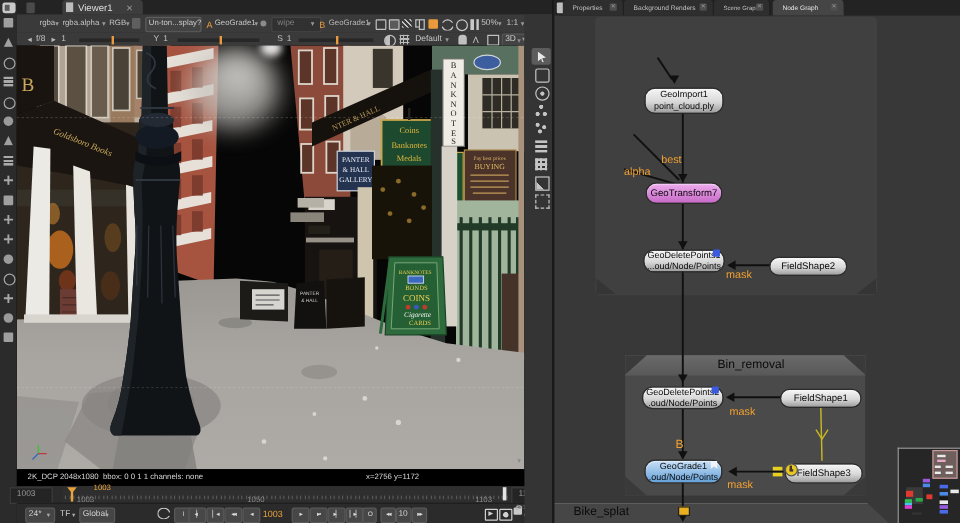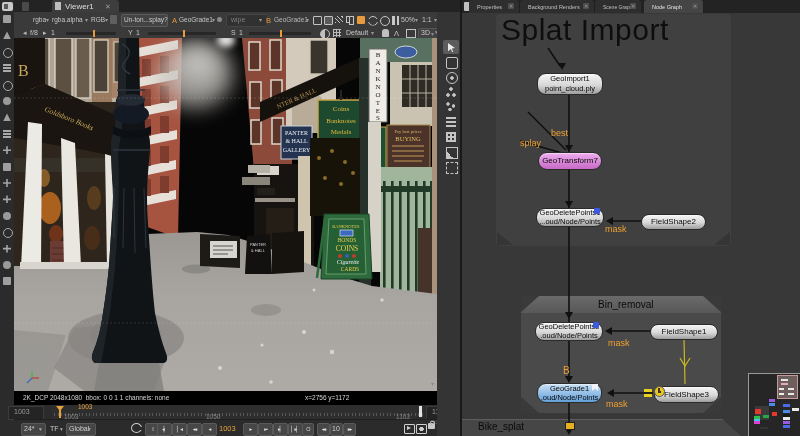--- a/index.html
+++ b/index.html
@@ -576,21 +576,20 @@
       <div style="position:absolute;left:603px;top:3.5px;font-size:5px;color:#c0c0c0;font-family:&quot;Liberation Sans&quot;,sans-serif;white-space:nowrap;">Scene Graph</div>
       <div style="position:absolute;left:630px;top:3px;width:6px;height:6px;background:#4e4e4e;border-radius:1px;color:#9a9a9a;font-size:5px;line-height:6px;text-align:center;font-family:&quot;Liberation Sans&quot;,sans-serif;white-space:nowrap;">✕</div>
       <div style="position:absolute;left:644px;top:0;width:59px;height:13px;background:#454545;border-radius:3px 3px 0 0;border-right:1px solid #1f1f1f;"></div>
       <div style="position:absolute;left:652px;top:3.5px;font-size:5.5px;color:#e4e4e4;font-family:&quot;Liberation Sans&quot;,sans-serif;white-space:nowrap;">Node Graph</div>
       <div style="position:absolute;left:692px;top:3px;width:6px;height:6px;background:#4e4e4e;border-radius:1px;color:#9a9a9a;font-size:5px;line-height:6px;text-align:center;font-family:&quot;Liberation Sans&quot;,sans-serif;white-space:nowrap;">✕</div>
     </div>
 
 <div class="abs" style="left:496px;top:14px;width:235px;height:232px;background:#404040;border-radius:4px;"></div>
 <div class="abs" style="left:497px;top:232px;width:0;height:0;border-bottom:13px solid #353535;border-right:16px solid transparent;"></div>
 <div class="abs" style="left:714px;top:232px;width:0;height:0;border-bottom:13px solid #353535;border-left:16px solid transparent;"></div>
-<div class="tx" style="left:501px;top:13px;font-size:30px;color:#0e0e0e;letter-spacing:0.5px;">Splat Import</div>
 
 <div class="abs" style="left:521px;top:296px;width:200px;height:117px;background:#4a4a4a;"></div>
 <div class="abs" style="left:521px;top:296px;width:200px;height:17px;background:linear-gradient(#6a6a6a,#585858);"></div>
 <div class="tx" style="left:598px;top:299px;font-size:10px;color:#0a0a0a;">Bin_removal</div>
 <div class="abs" style="left:521px;top:296px;width:0;height:0;border-top:16px solid #3a3a3a;border-right:18px solid transparent;"></div>
 <div class="abs" style="left:703px;top:296px;width:0;height:0;border-top:16px solid #3a3a3a;border-left:18px solid transparent;"></div>
 <div class="abs" style="left:521px;top:397px;width:0;height:0;border-bottom:16px solid #3a3a3a;border-right:18px solid transparent;"></div>
 <div class="abs" style="left:703px;top:397px;width:0;height:0;border-bottom:16px solid #3a3a3a;border-left:18px solid transparent;"></div>
 
 <div class="abs" style="left:462px;top:419px;width:280px;height:17px;background:#464646;border-top:1px solid #5e5e5e;clip-path:polygon(0 0,93% 0,100% 100%,0 100%);"></div>
@@ -634,21 +633,21 @@
       <div style="position:absolute;left:654px;top:386px;width:63px;height:15px;background:linear-gradient(#f5f5f5 0%,#d8d8d8 55%,#9e9e9e 100%);border:1px solid #2b2b2b;border-radius:9px;box-shadow:inset 0 1px 1px rgba(255,255,255,.5);text-align:center;color:#0a0a0a;font-family:&quot;Liberation Sans&quot;,sans-serif;white-space:nowrap;font-size:8px;line-height:15px;">FieldShape3</div>
       <div style="position:absolute;left:594px;top:208px;width:6px;height:6px;background:#3a5ae0;border-radius:1px;"></div>
       <div style="position:absolute;left:593px;top:322px;width:6px;height:6px;background:#3a5ae0;border-radius:1px;"></div>
       <div style="position:absolute;left:592px;top:384px;width:6px;height:7px;background:#f0f4fa;clip-path:polygon(0 0,100% 0,100% 100%,50% 65%,0 100%);"></div>
       <div style="position:absolute;left:644px;top:389px;width:8px;height:3px;background:#e8d020;"></div>
       <div style="position:absolute;left:644px;top:394px;width:8px;height:3px;background:#e8d020;"></div>
       <div style="position:absolute;left:654px;top:386px;width:9px;height:9px;background:#e8c820;border:1px solid #555;border-radius:50%;"></div>
       <div style="position:absolute;left:658px;top:388px;width:1.5px;height:3.5px;background:#433;"></div>
       <div style="position:absolute;left:658px;top:391px;width:3px;height:1.5px;background:#433;"></div>
       <div style="position:absolute;left:551px;top:128px;font-size:9px;color:#f0a030;font-family:&quot;Liberation Sans&quot;,sans-serif;white-space:nowrap;">best</div>
-      <div style="position:absolute;left:520px;top:138px;font-size:9px;color:#f0a030;font-family:&quot;Liberation Sans&quot;,sans-serif;white-space:nowrap;">splay</div>
+      <div style="position:absolute;left:520px;top:138px;font-size:9px;color:#f0a030;font-family:&quot;Liberation Sans&quot;,sans-serif;white-space:nowrap;">alpha</div>
       <div style="position:absolute;left:605px;top:224px;font-size:9px;color:#f0a030;font-family:&quot;Liberation Sans&quot;,sans-serif;white-space:nowrap;">mask</div>
       <div style="position:absolute;left:608px;top:338px;font-size:9px;color:#f0a030;font-family:&quot;Liberation Sans&quot;,sans-serif;white-space:nowrap;">mask</div>
       <div style="position:absolute;left:563px;top:365px;font-size:10px;color:#f0a030;font-family:&quot;Liberation Sans&quot;,sans-serif;white-space:nowrap;">B</div>
       <div style="position:absolute;left:606px;top:399px;font-size:9px;color:#f0a030;font-family:&quot;Liberation Sans&quot;,sans-serif;white-space:nowrap;">mask</div>
       <div style="position:absolute;left:565px;top:422px;width:8px;height:6px;background:#e8b020;border:1px solid #222;"></div>
     </div>
 <div id="minimap">
       <div style="position:absolute;left:748px;top:373px;width:52px;height:63px;background:#262626;border-top:1px solid #9a9a9a;border-left:1px solid #9a9a9a;"></div>
       <div style="position:absolute;left:777px;top:375px;width:19px;height:22px;background:#6e5e5c;border:1px solid #c89898;"></div>
       <div style="position:absolute;left:781px;top:379px;width:7px;height:2px;background:#e8e8e8;"></div>

